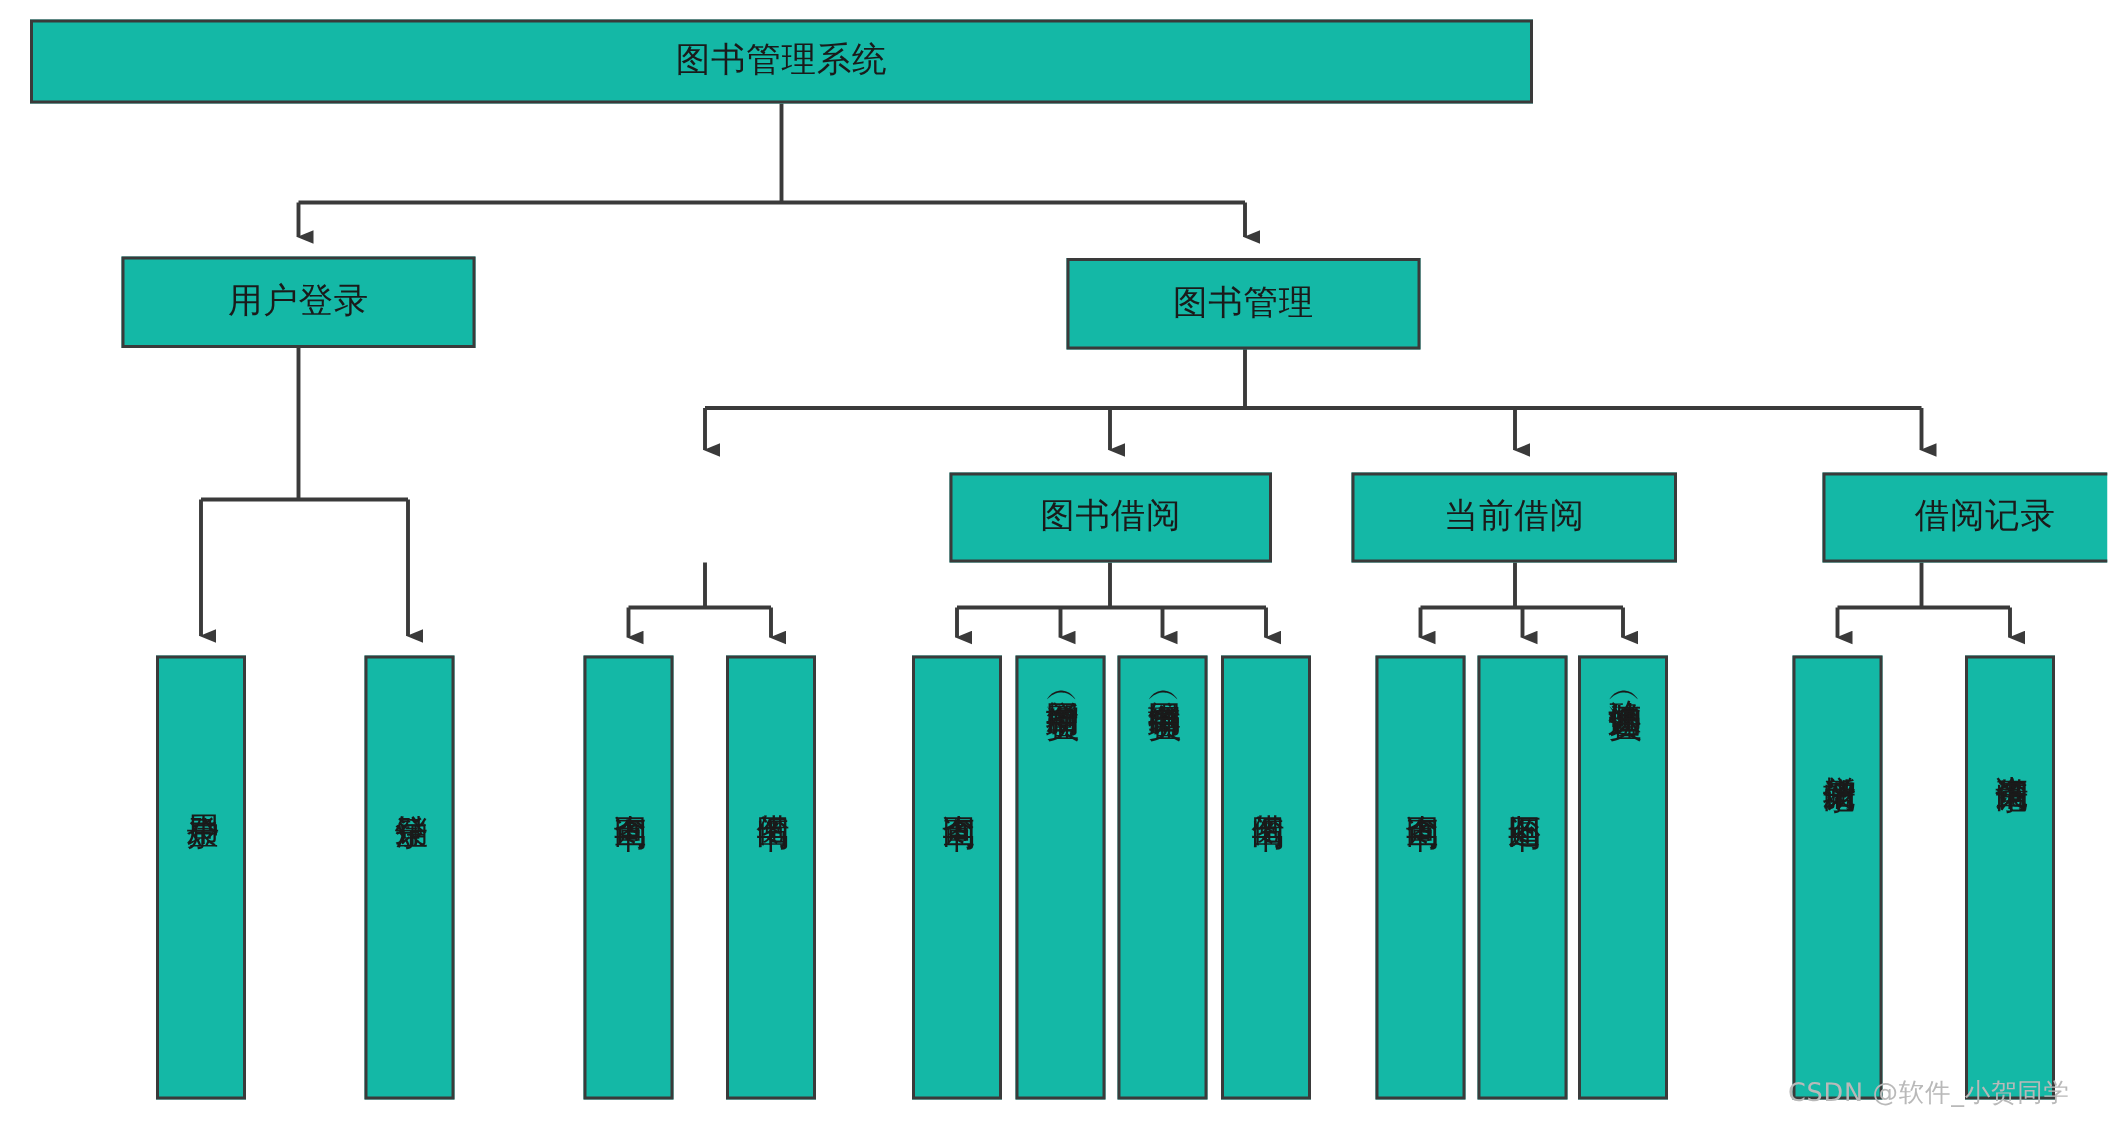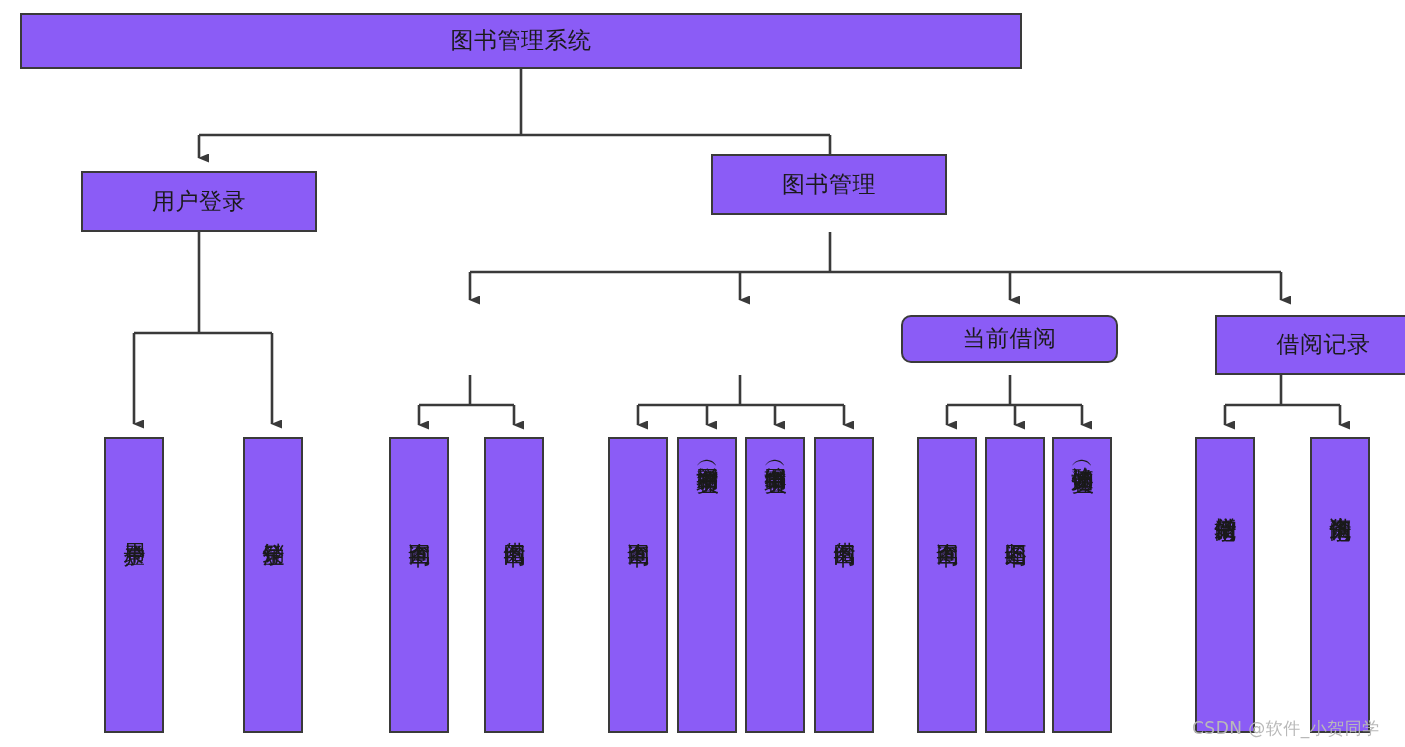--- a/index.html
+++ b/index.html
@@ -23,21 +23,21 @@
     position: absolute;
     left: 0;
     top: 0;
     width: 1405px;
     height: 747px;
     pointer-events: none;
   }
   .node {
     position: absolute;
     box-sizing: border-box;
-    background: #8b5cf6;
+    background: #14b8a6;
     border: 2.4px solid #3a3a3a;
     display: flex;
     align-items: center;
     justify-content: center;
     color: #1a1a1a;
   }
   .node-h .label {
     font-size: 23px;
     line-height: 1.1;
     letter-spacing: 0.5px;
@@ -128,25 +128,28 @@
     </g>
   </svg>
 
   <div class="node node-h" style="left:20px; top:13px; width:1002px; height:56px;">
     <span class="label">图书管理系统</span>
   </div>
 
   <div class="node node-h" style="left:81px; top:171px; width:236px; height:61px;">
     <span class="label">用户登录</span>
   </div>
-  <div class="node node-h" style="left:711px; top:154px; width:236px; height:61px;">
+  <div class="node node-h" style="left:711px; top:172px; width:236px; height:61px;">
     <span class="label">图书管理</span>
   </div>
 
-  <div class="node node-h" style="left:901px; top:315px; width:217px; height:48px;border-radius:10px;">
+  <div class="node node-h" style="left:633px; top:315px; width:215px; height:60px;">
+    <span class="label">图书借阅</span>
+  </div>
+  <div class="node node-h" style="left:901px; top:315px; width:217px; height:60px;">
     <span class="label">当前借阅</span>
   </div>
   <div class="node node-h" style="left:1172px; top:315px; width:217px; height:60px;margin-left:43px;">
     <span class="label">借阅记录</span>
   </div>
 
   <div class="node node-v mid" style="left:104px; top:437px; width:60px; height:296px;">
     <span class="label">用户登录</span>
   </div>
   <div class="node node-v mid" style="left:243px; top:437px; width:60px; height:296px;">

